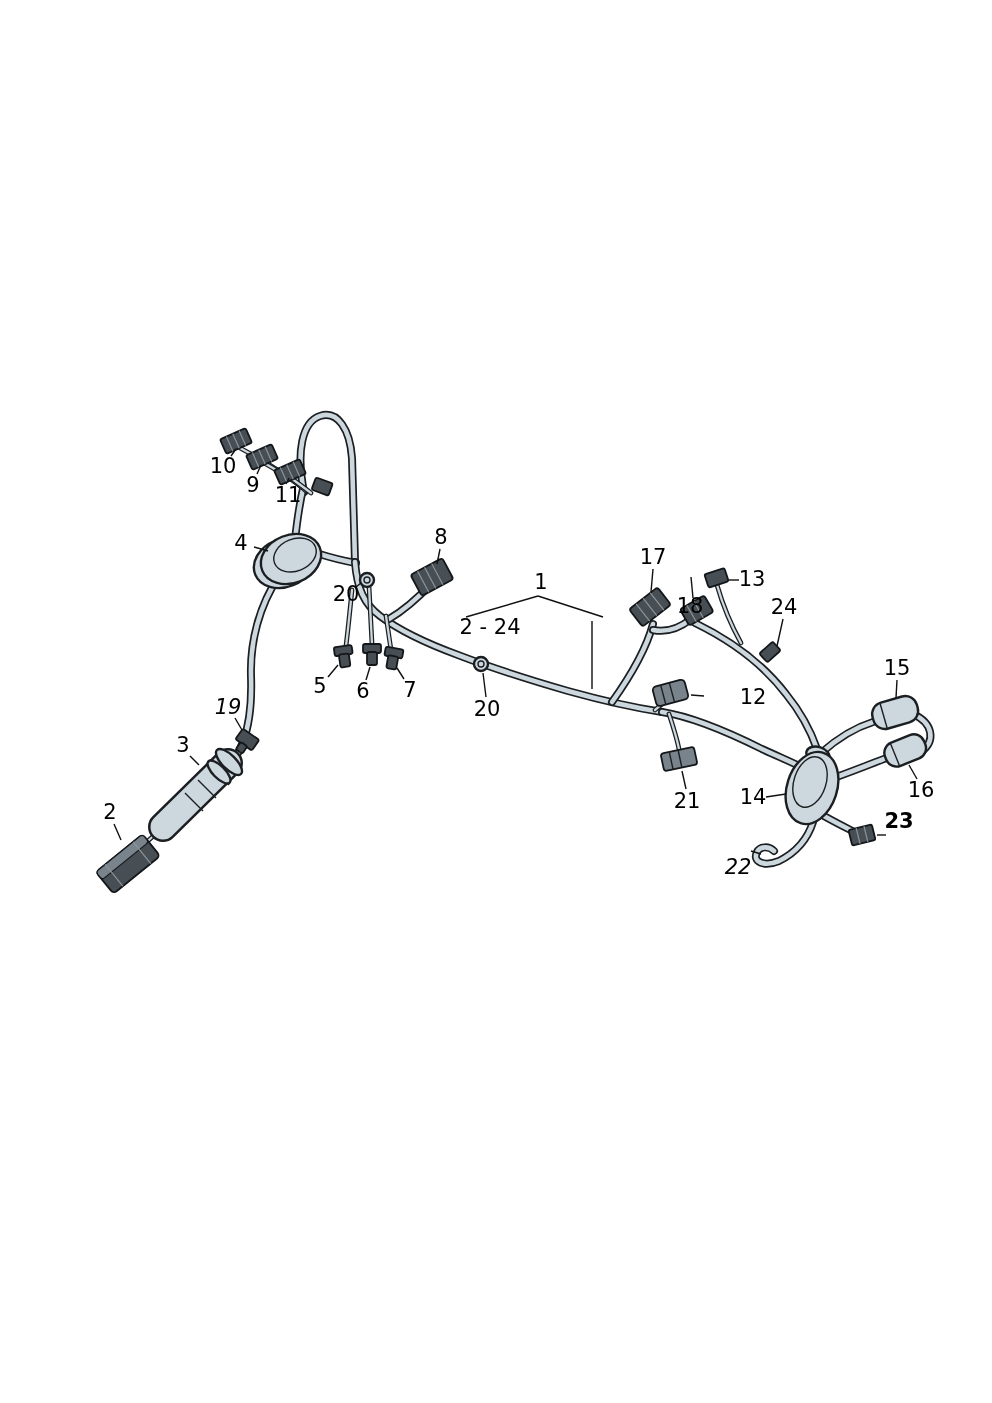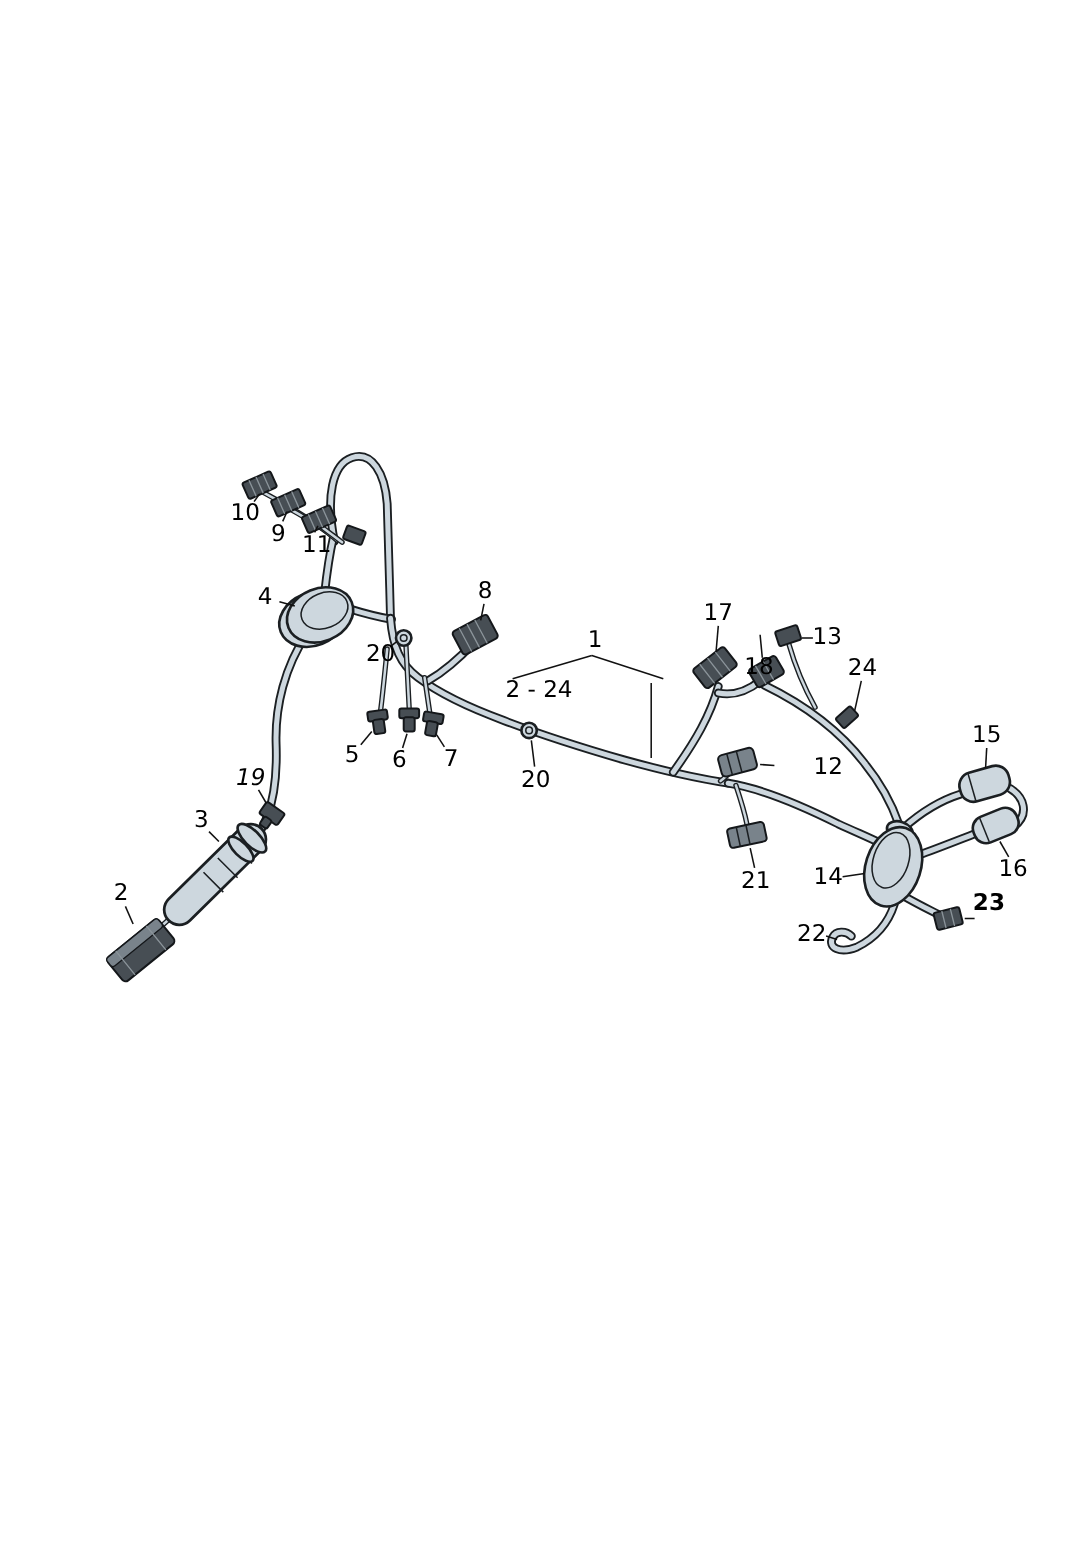--- a/index.html
+++ b/index.html
@@ -270,16 +270,16 @@
       <span class="callout" style="left: 410px; top: 690px;">7</span>
       <span class="callout" style="left: 487px; top: 709px;">20</span>
       <span class="callout" style="left: 717px; top: 697px; margin-left: 36px;">12</span>
       <span class="callout" style="left: 228px; top: 707px; font-style: italic;">19</span>
       <span class="callout" style="left: 183px; top: 745px;">3</span>
       <span class="callout" style="left: 921px; top: 790px;">16</span>
       <span class="callout" style="left: 110px; top: 812px;">2</span>
       <span class="callout" style="left: 687px; top: 801px;">21</span>
       <span class="callout" style="left: 753px; top: 797px;">14</span>
       <span class="callout" style="left: 899px; top: 821px; font-weight: bold;">23</span>
-      <span class="callout" style="left: 738px; top: 849px;">22</span>
+      <span class="callout" style="left: 738px; top: 867px; font-style: italic;">22</span>
     </div>
 
 </div>
 
 </body></html>

